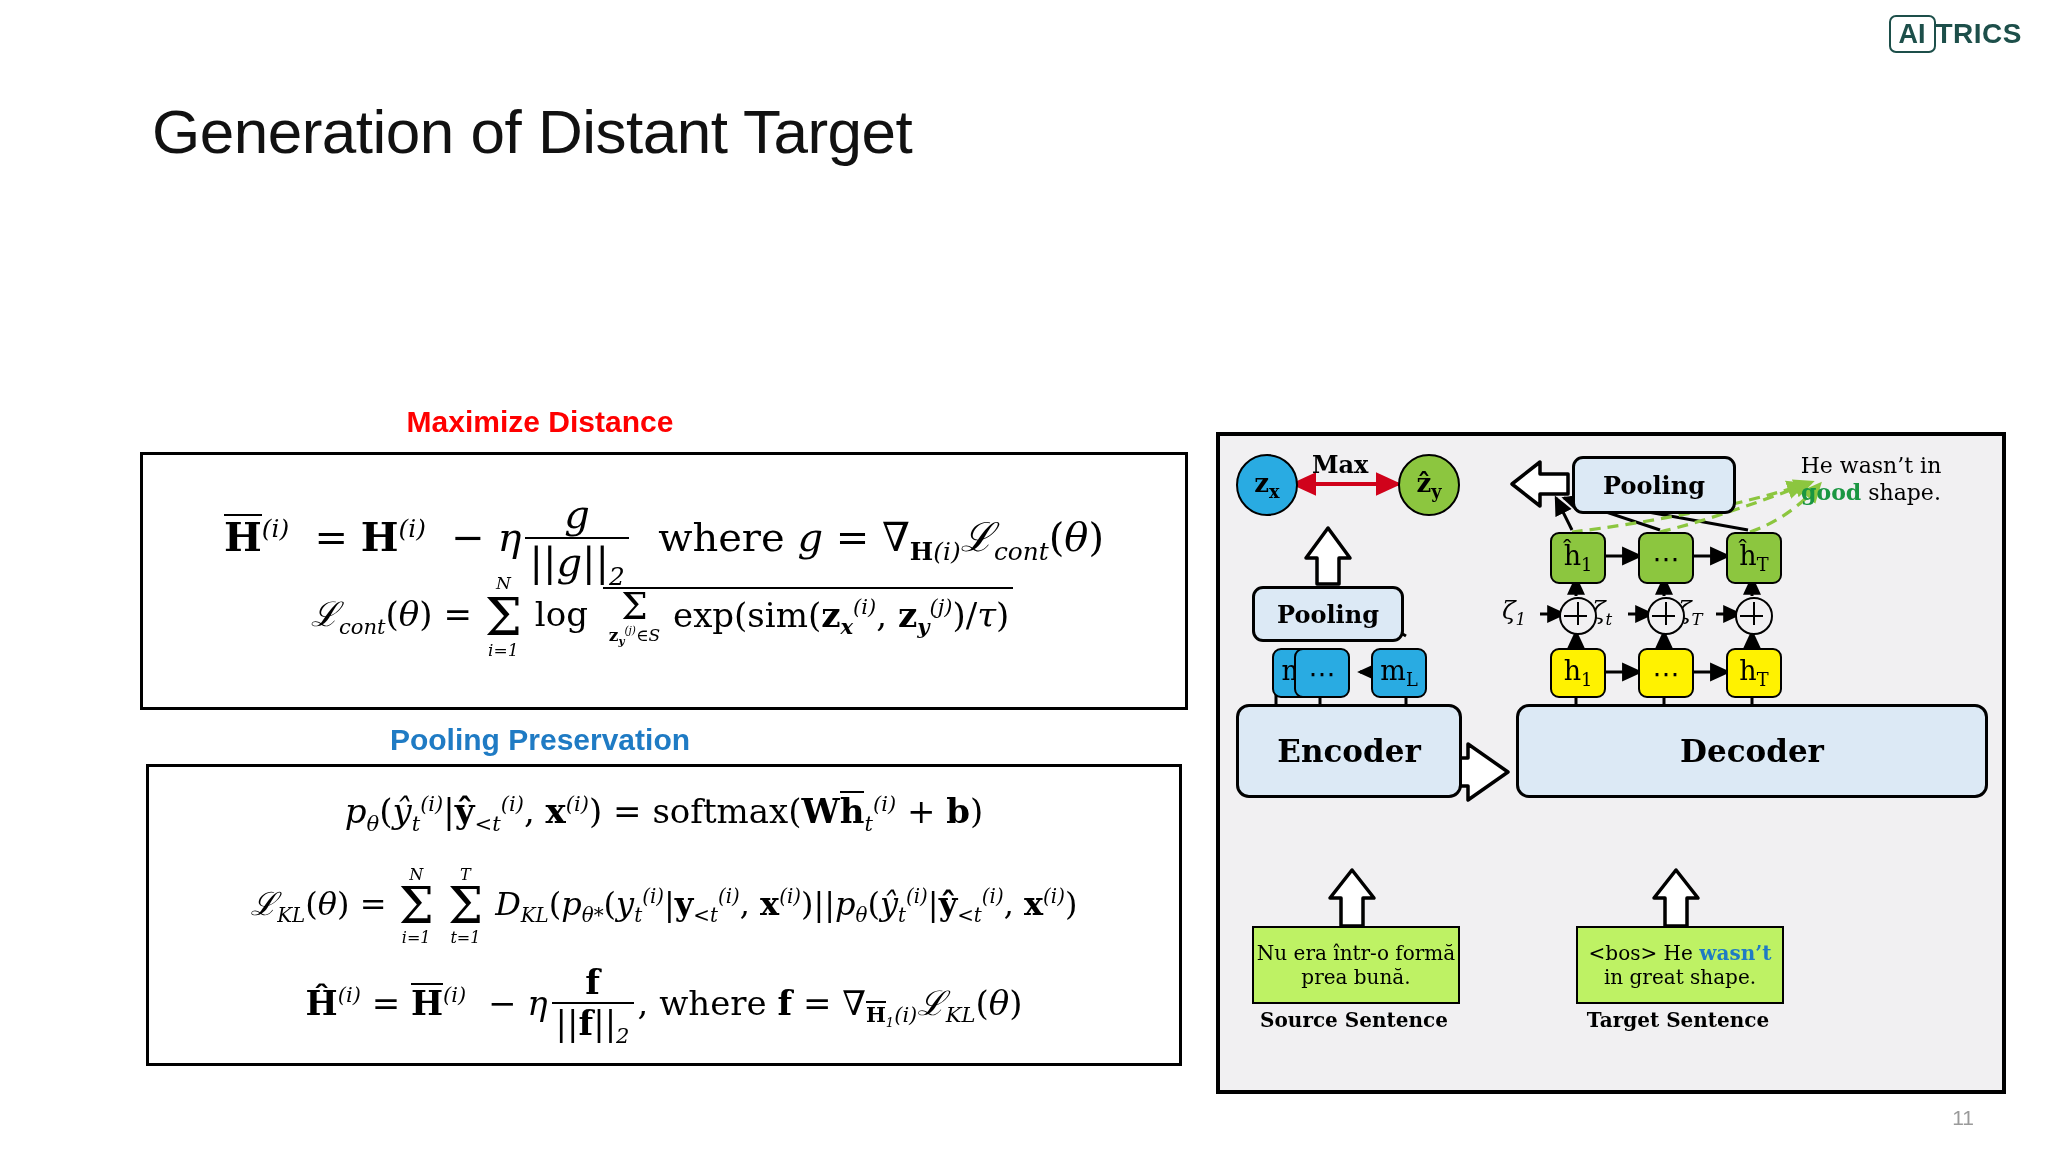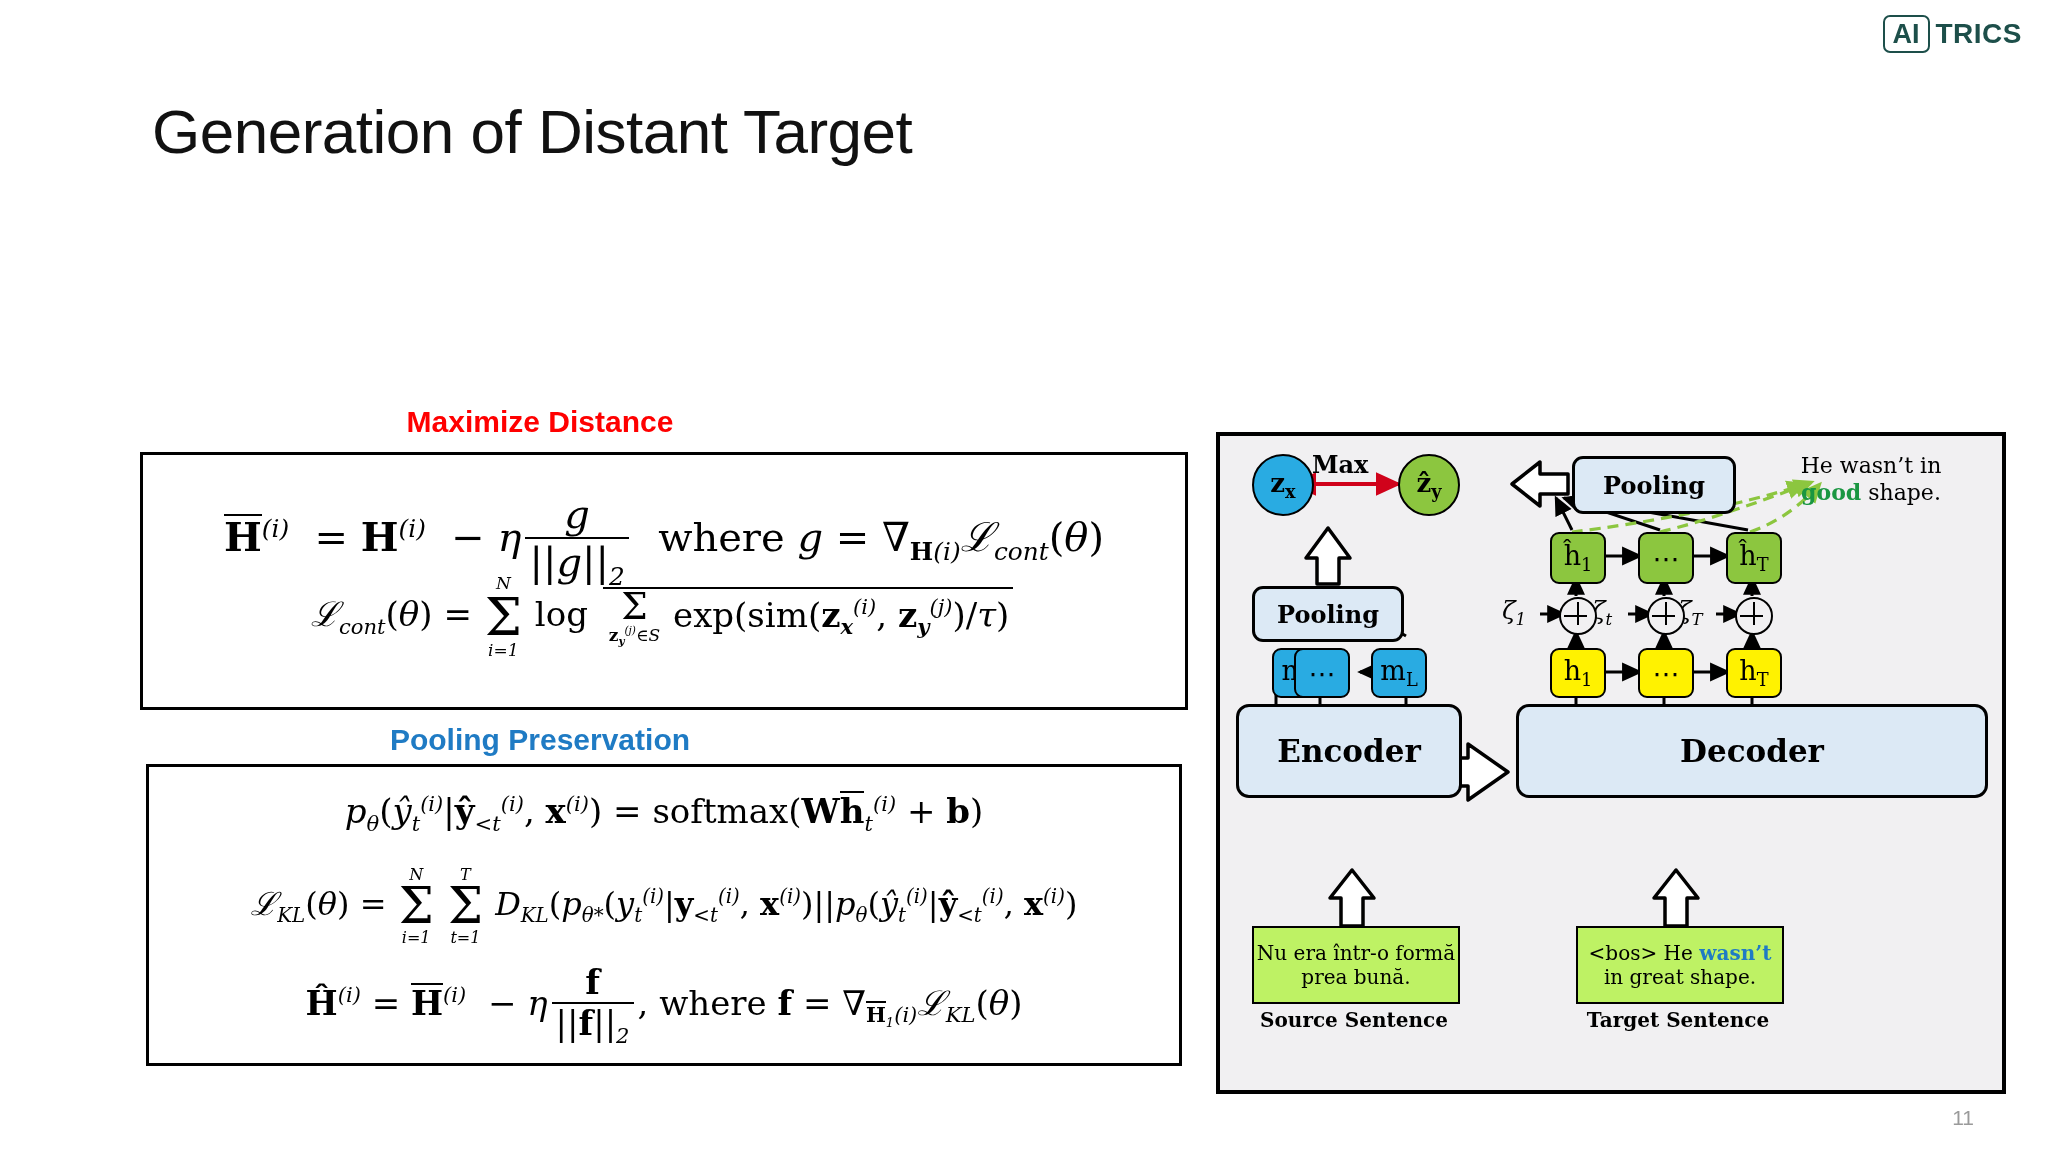--- a/index.html
+++ b/index.html
@@ -12,21 +12,21 @@
 
   
   .kaist-logo{position:absolute;left:36px;top:12px;width:190px;height:56px;}
   .kaist-word{font-family:"Liberation Sans",sans-serif;font-weight:bold;font-size:40px;
     letter-spacing:-1px;color:#1a4f8f;line-height:40px;font-stretch:condensed;
     transform:scaleX(1.02);transform-origin:left top;}
   .kaist-swoosh{position:absolute;left:-26px;top:40px;width:250px;height:13px;
     background:#1f7ec4;border-radius:50%/50%;
     background:linear-gradient(90deg,#5fa9dd 0%,#1f7ec4 35%,#1f7ec4 65%,#a9cfeb 100%);}
 
-  .aitrics-logo{position:absolute;right:26px;top:14px;height:40px;display:flex;align-items:center;gap:6px;}
+  .aitrics-logo{position:absolute;right:26px;top:14px;height:40px;display:flex;align-items:center;}
   .ai-box{border:2.5px solid #1d4f4a;border-radius:7px;padding:0 8px;height:34px;
     display:flex;align-items:center;}
   .ai-box span{font-weight:bold;font-size:27px;color:#1d4f4a;letter-spacing:0px;}
   .trics{font-weight:bold;font-size:28px;color:#1d4f4a;letter-spacing:0.5px;}
 
   
   .title{position:absolute;left:152px;top:96px;font-size:62px;color:#111;font-weight:300;
     letter-spacing:-0.5px;white-space:nowrap;}
   .body-text{position:absolute;left:150px;top:250px;width:1330px;font-size:39px;color:#111;
     line-height:1.13;font-weight:300;}
@@ -246,21 +246,21 @@
 
       <path d="M292,48 L320,26 L320,38 L348,38 L348,58 L320,58 L320,70 Z" fill="#fff" stroke="#000" stroke-width="3.5" stroke-linejoin="round"></path>
 
       <path d="M248,308 L288,336 L248,364 L248,350 L222,350 L222,322 L248,322 Z" fill="#fff" stroke="#000" stroke-width="3.5" stroke-linejoin="round"></path>
 
       <path d="M110,462 L132,434 L154,462 L143,462 L143,490 L121,490 L121,462 Z" fill="#fff" stroke="#000" stroke-width="3.5" stroke-linejoin="round"></path>
 
       <path d="M434,462 L456,434 L478,462 L467,462 L467,490 L445,490 L445,462 Z" fill="#fff" stroke="#000" stroke-width="3.5" stroke-linejoin="round"></path>
     </svg>
 
-    <div class="dg circle blue-n" style="left:32px;top:18px;width:58px;height:58px;">
+    <div class="dg circle blue-n" style="left:16px;top:18px;width:58px;height:58px;">
       <span><span>z</span><sub style="font-size:.68em">x</sub></span>
     </div>
 
     <div class="maxlabel dg" style="left:92px;top:14px;">Max</div>
 
     <div class="dg circle green-n" style="left:178px;top:18px;width:58px;height:58px;">
       <span><span>ẑ</span><sub style="font-size:.68em">y</sub></span>
     </div>
 
     <div class="dg poolbox" style="left:352px;top:20px;width:158px;height:52px;">Pooling</div>

